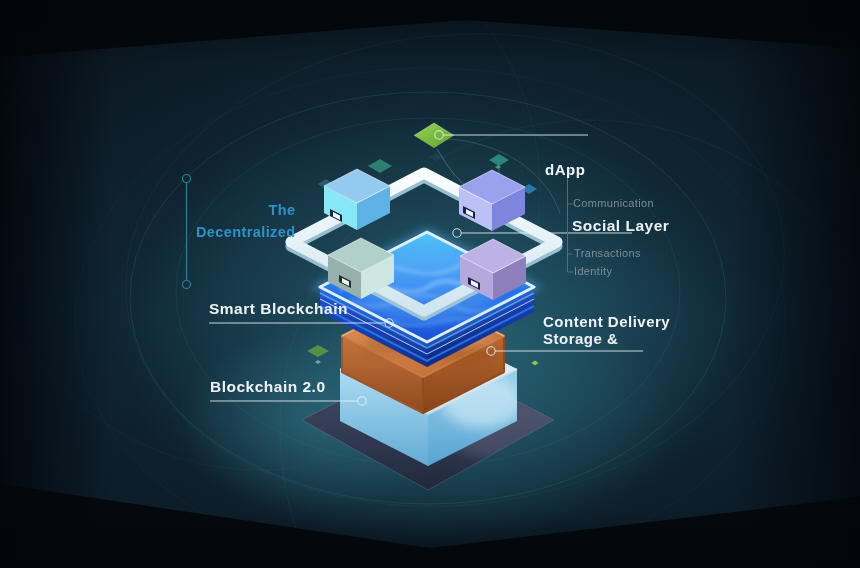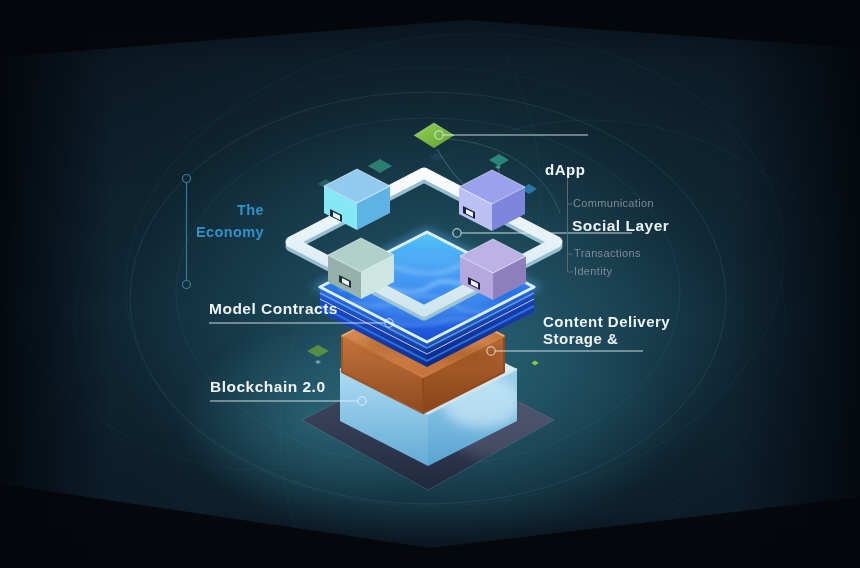--- a/index.html
+++ b/index.html
@@ -292,26 +292,26 @@
     </g>
 
     <path d="M 0,0 H 860 V 48 L 465,20 L 0,57 Z" fill="#04080c"></path>
     <path d="M 0,484 L 430,548 L 860,497 V 568 H 0 Z" fill="#05090e"></path>
   </svg>
 
   <div class="vignette"></div>
 
   <div class="title-left">
     <div>The</div>
-    <div>Economy</div>
+    <div>Decentralized</div>
   </div>
 
   <div class="label lbl-dapp">dApp</div>
   <div class="label lbl-social">Social Layer</div>
-  <div class="label lbl-smart">Model Contracts</div>
+  <div class="label lbl-smart">Smart Blockchain</div>
   <div class="label lbl-blockchain">Blockchain 2.0</div>
 
   <div class="label lbl-storage">
     <div>Content Delivery</div>
     <div>Storage &amp;</div>
   </div>
 
   <div class="ann ann-comm">Communication</div>
   <div class="ann ann-trans">Transactions</div>
   <div class="ann ann-id">Identity</div>

